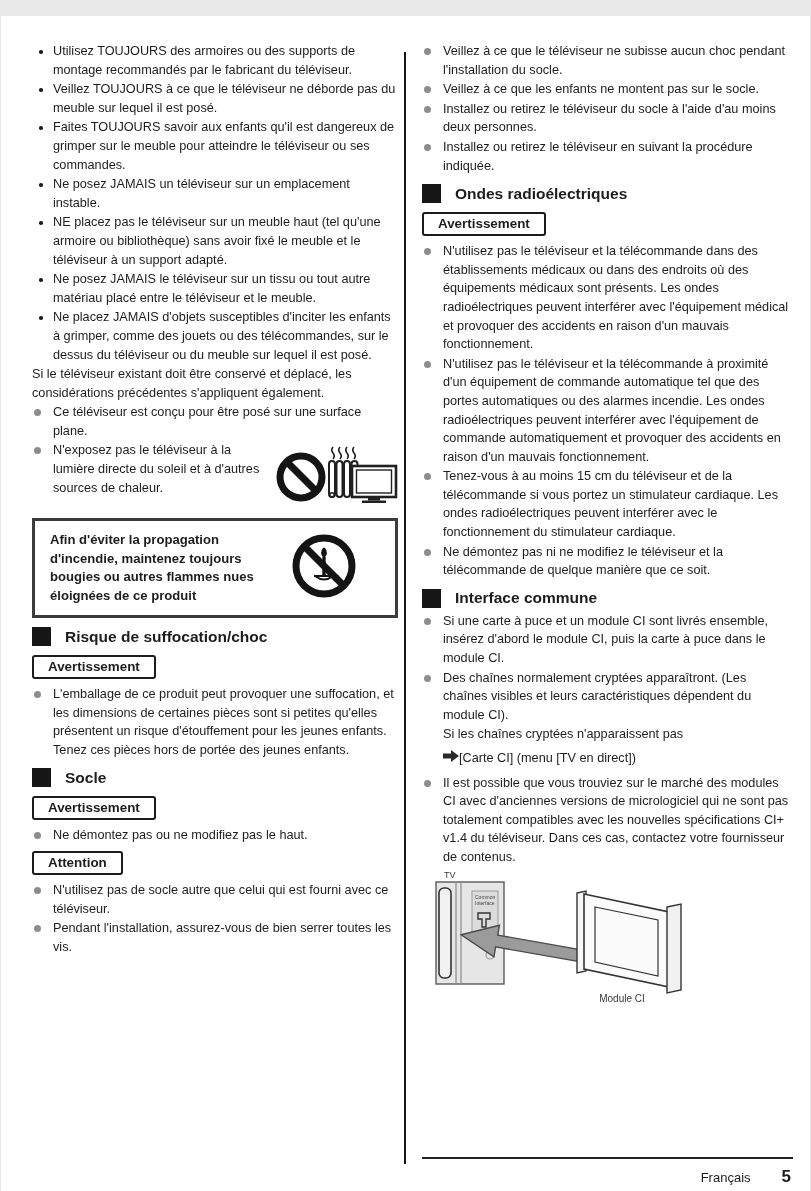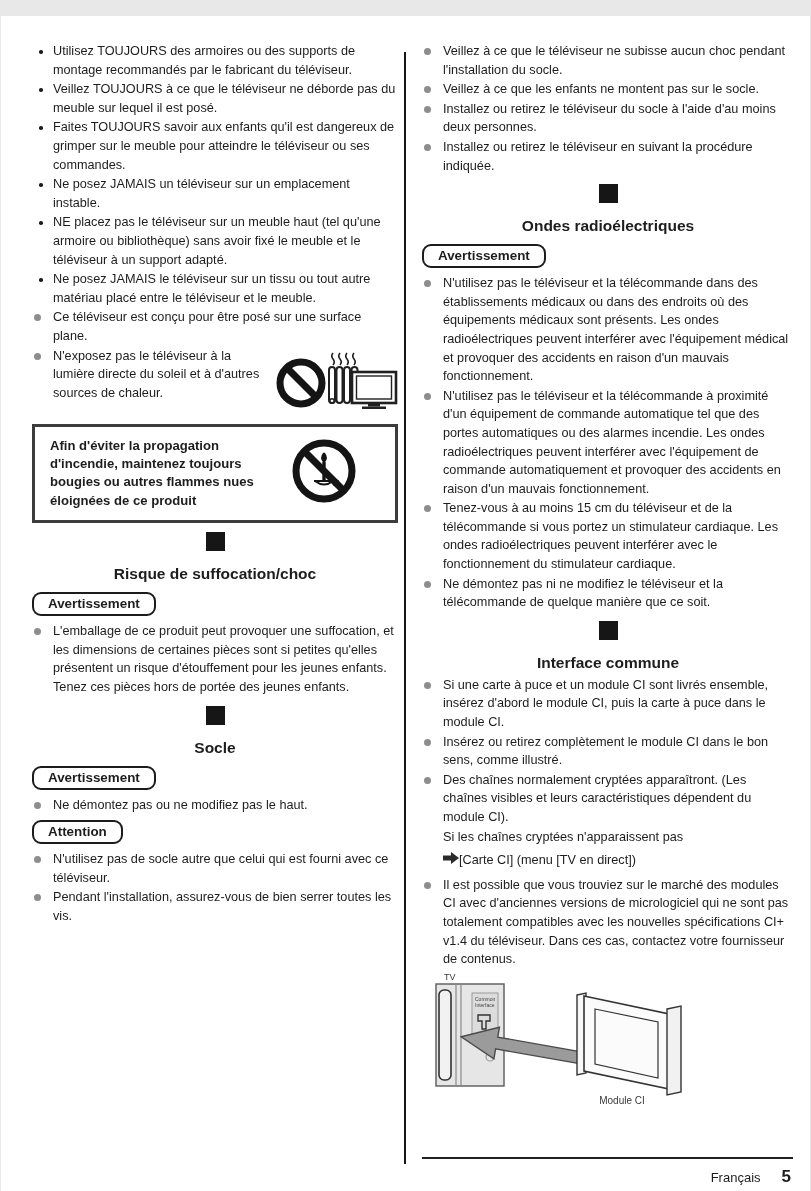--- a/index.html
+++ b/index.html
@@ -13,54 +13,56 @@
   .col-right { left:421px; width:372px; }
   .divider { position:absolute; left:403px; top:36px; width:2px; height:1112px; background:#161616; }
 
   .li { position:relative; padding-left:21px; font-size:12.7px; line-height:18.6px; margin:0 0 1px 0; }
   .b-dot   { position:absolute; left:7px; top:8px; width:3.5px; height:3.5px; background:#1d1d1d; border-radius:50%; }
   .b-round { position:absolute; left:2px; top:6px; width:7px; height:7px; background:#8d8d8d; border-radius:50%; }
   .para { font-size:12.7px; line-height:18.6px; margin:1px 0; }
   .subline { padding-left:21px; font-size:12.7px; line-height:18.6px; }
   .arrowline { padding-left:21px; font-size:12.7px; line-height:18.6px; margin:5px 0 6px 0; display:flex; align-items:center; }
 
-  .sec { display:flex; align-items:center; gap:14px; margin:9px 0 4px 0;flex-direction:column; }
+  .sec { display:flex; align-items:center; gap:14px; margin:9px 0 4px 0; }
   .sec .sq { width:19px; height:19px; background:#161616; flex:none; }
   .sec .sec-t { font-weight:bold; font-size:15.5px; }
 
-  .pill { display:inline-block; border:2px solid #1c1c1c; border-radius:9px;
+  .pill { display:inline-block; border:2px solid #1c1c1c; border-radius:3px;
           padding:2px 14px 3px 14px; font-weight:bold; font-size:13.4px; margin:5px 0 6px 0; }
 
   .noheat-item { padding-right:128px; min-height:64px; }
   .noheat-icons { position:absolute; right:0; top:2px; }
 
   .warnbox { border:3px solid #3c3c3c; margin:13px 0 9px 0; padding:10px 10px 10px 15px;
-             display:flex; align-items:flex-start; gap:12px; }
+             display:flex; align-items:center; gap:12px; }
   .warnbox-text { font-weight:bold; font-size:13.1px; line-height:18.4px; width:228px; }
 
   .fig { margin:2px 0 0 12px; }
 
   .footer-line { position:absolute; left:421px; top:1141px; width:371px; height:2px; background:#222; }
-  .footer { position:absolute; top:1151px; right:19px; display:flex; align-items:baseline; gap:21px; }
+  .footer { position:absolute; top:1151px; right:19px; display:flex; align-items:baseline; gap:31px; }
   .footer-lang { font-size:13px; }
   .footer-num  { font-size:17px; font-weight:bold; }
 </style>
 </head>
 <body>
 
 <div class="page">
 
   <div class="col col-left">
     <div class="li"><span class="b-dot"></span><span>Utilisez TOUJOURS des armoires ou des supports de montage recommandés par le fabricant du téléviseur.</span></div>
     <div class="li"><span class="b-dot"></span><span>Veillez TOUJOURS à ce que le téléviseur ne déborde pas du meuble sur lequel il est posé.</span></div>
     <div class="li"><span class="b-dot"></span><span>Faites TOUJOURS savoir aux enfants qu'il est dangereux de grimper sur le meuble pour atteindre le téléviseur ou ses commandes.</span></div>
     <div class="li"><span class="b-dot"></span><span>Ne posez JAMAIS un téléviseur sur un emplacement instable.</span></div>
     <div class="li"><span class="b-dot"></span><span>NE placez pas le téléviseur sur un meuble haut (tel qu'une armoire ou bibliothèque) sans avoir fixé le meuble et le téléviseur à un support adapté.</span></div>
     <div class="li"><span class="b-dot"></span><span>Ne posez JAMAIS le téléviseur sur un tissu ou tout autre matériau placé entre le téléviseur et le meuble.</span></div>
+    <div class="li"><span class="b-dot"></span><span>Ne placez JAMAIS d'objets susceptibles d'inciter les enfants à grimper, comme des jouets ou des télécommandes, sur le dessus du téléviseur ou du meuble sur lequel il est posé.</span></div>
 
+    <p class="para">Si le téléviseur existant doit être conservé et déplacé, les considérations précédentes s'appliquent également.</p>
 
     <div class="li"><span class="b-round"></span><span>Ce téléviseur est conçu pour être posé sur une surface plane.</span></div>
 
     <div class="li noheat-item">
       <span class="b-round"></span>
       <span>N'exposez pas le téléviseur à la lumière directe du soleil et à d'autres sources de chaleur.</span>
       <span class="noheat-icons">
         <svg width="122" height="64" viewBox="0 0 122 64">
           <circle cx="25" cy="34" r="21" fill="none" stroke="#141414" stroke-width="7"></circle>
           <line x1="11" y1="19" x2="40" y2="48" stroke="#141414" stroke-width="7"></line>
@@ -136,21 +138,20 @@
     <div class="li"><span class="b-round"></span><span>N'utilisez pas le téléviseur et la télécommande dans des établissements médicaux ou dans des endroits où des équipements médicaux sont présents. Les ondes radioélectriques peuvent interférer avec l'équipement médical et provoquer des accidents en raison d'un mauvais fonctionnement.</span></div>
     <div class="li"><span class="b-round"></span><span>N'utilisez pas le téléviseur et la télécommande à proximité d'un équipement de commande automatique tel que des portes automatiques ou des alarmes incendie. Les ondes radioélectriques peuvent interférer avec l'équipement de commande automatiquement et provoquer des accidents en raison d'un mauvais fonctionnement.</span></div>
     <div class="li"><span class="b-round"></span><span>Tenez-vous à au moins 15 cm du téléviseur et de la télécommande si vous portez un stimulateur cardiaque. Les ondes radioélectriques peuvent interférer avec le fonctionnement du stimulateur cardiaque.</span></div>
     <div class="li"><span class="b-round"></span><span>Ne démontez pas ni ne modifiez le téléviseur et la télécommande de quelque manière que ce soit.</span></div>
 
     <div class="sec">
       <span class="sq"></span>
       <span class="sec-t">Interface commune</span>
     </div>
     <div class="li"><span class="b-round"></span><span>Si une carte à puce et un module CI sont livrés ensemble, insérez d'abord le module CI, puis la carte à puce dans le module CI.</span></div>
-    <div class="li"><span class="b-round"></span><span>Insérez ou retirez complètement le module CI dans le bon sens, comme illustré.</span></div>
     <div class="li"><span class="b-round"></span><span>Des chaînes normalement cryptées apparaîtront. (Les chaînes visibles et leurs caractéristiques dépendent du module CI).</span></div>
     <div class="subline">Si les chaînes cryptées n'apparaissent pas</div>
     <div class="arrowline">
       <span>
         <svg width="16" height="12" viewBox="0 0 16 12">
             <polygon points="0,3.6 8,3.6 8,0 16,6 8,12 8,8.4 0,8.4" fill="#2a2a2a"></polygon>
           </svg>
       </span>
       <span>[Carte CI] (menu [TV en direct])</span>
     </div>

